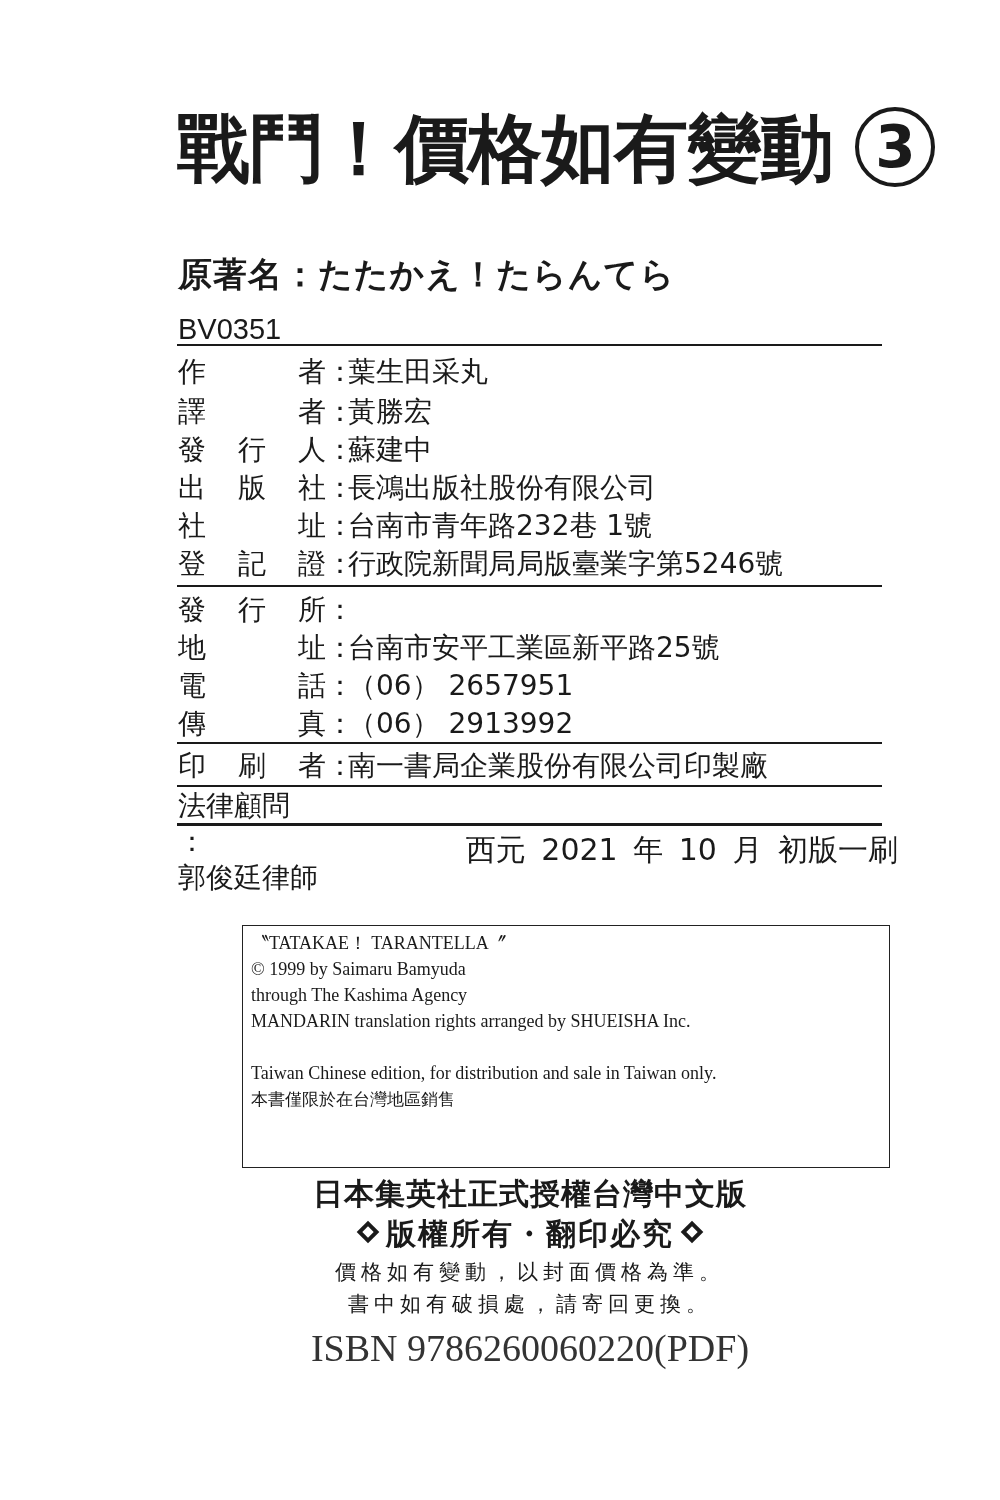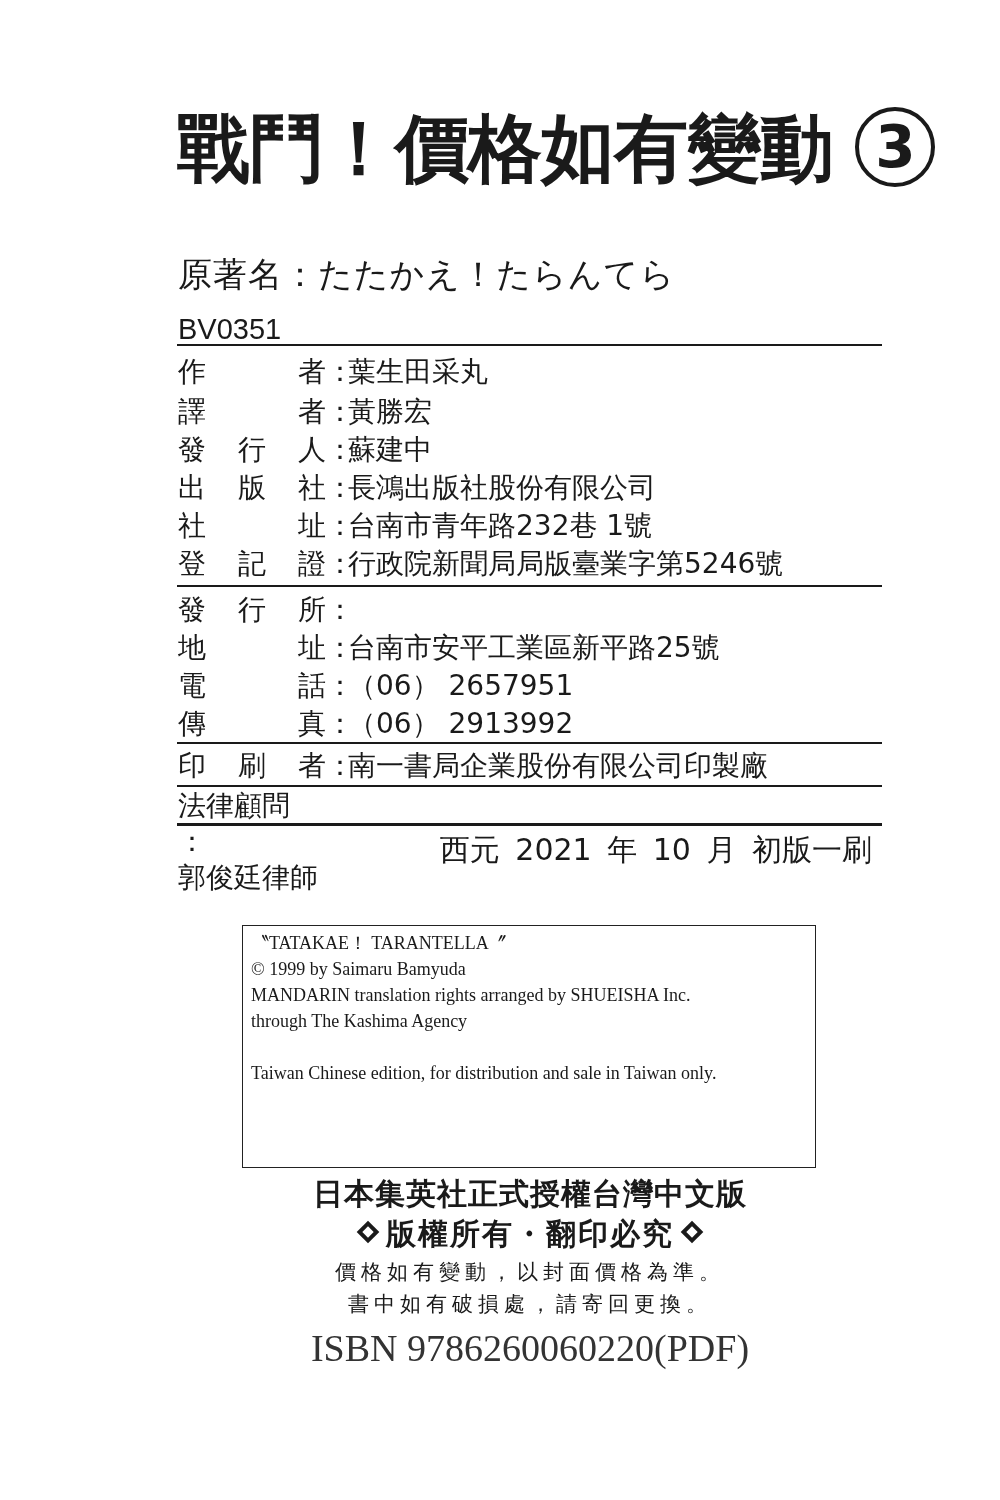--- a/index.html
+++ b/index.html
@@ -3,31 +3,31 @@
 <meta charset="utf-8">
 <style>
   html, body { margin:0; padding:0; background:#ffffff; }
   body { width:1000px; height:1500px; position:relative; overflow:hidden; color:#1a1a1a;
          font-family:"DejaVu Sans", sans-serif; }
   .title { position:absolute; left:176px; top:108px; font-size:74px; line-height:80px;
            font-weight:bold; letter-spacing:-1px; white-space:nowrap; }
   .title .circ { display:inline-block; width:72px; height:72px; border:4px solid #1a1a1a; border-radius:50%;
                  font-size:58px; line-height:72px; text-align:center; font-weight:bold; margin-left:22px;
                  vertical-align:middle; position:relative; top:-6px; }
-  .orig { position:absolute; left:178px; top:254px; font-size:34px; line-height:40px; font-weight:normal;
+  .orig { position:absolute; left:178px; top:254px; font-size:34px; line-height:40px; font-weight:bold;
           white-space:nowrap; letter-spacing:1px; }
   .code { position:absolute; left:178px; top:313px; font-family:Liberation Sans, sans-serif; font-size:29px; line-height:32px; }
   .rule { position:absolute; left:177px; width:705px; height:2px; background:#1a1a1a; }
   .rule.thick { height:3px; }
   .row { position:absolute; left:178px; height:36px; font-size:28px; line-height:36px; white-space:nowrap; display:flex; }
   .row .lab { width:148px; display:flex; justify-content:space-between; }
   .row .colon { width:22px; text-align:center; }
   .row .val { letter-spacing:0; }
-  .date { position:absolute; right:128px; top:832px; font-size:30px; line-height:36px; white-space:nowrap; word-spacing:6px; }
-  .box { position:absolute; left:242px; top:925px; width:574px; height:243px; border:1.5px solid #222;
+  .date { position:absolute; right:102px; top:832px; font-size:30px; line-height:36px; white-space:nowrap; word-spacing:6px; }
+  .box { position:absolute; left:242px; top:925px; width:648px; height:243px; border:1.5px solid #222;
          font-family:"Liberation Serif", serif; font-size:18px; line-height:26px; padding:4px 0 8px 8px; box-sizing:border-box; }
   .box p { margin:0; white-space:nowrap; }
   .box .cn { font-family:"DejaVu Sans", sans-serif; font-size:17px; }
   .box .gap { height:26px; }
   .center { position:absolute; left:0; width:1060px; text-align:center; white-space:nowrap; }
   .auth { top:1174px; font-size:30px; line-height:40px; font-weight:bold; letter-spacing:1px; }
   .rights { top:1214px; font-size:30px; line-height:40px; font-weight:bold; letter-spacing:2px; }
   .price { top:1256px; font-family:"DejaVu Serif", serif; font-size:21px; line-height:32px; letter-spacing:5px; }
   .damage { top:1288px; font-family:"DejaVu Serif", serif; font-size:21px; line-height:32px; letter-spacing:5px; }
   .isbn { top:1326px; font-family:"Liberation Serif", serif; font-size:38px; line-height:44px; color:#333; }
@@ -152,24 +152,25 @@
 <div class="rule" style="top:585px"></div>
 <div class="rule" style="top:742px"></div>
 <div class="rule" style="top:785px"></div>
 <div class="rule thick" style="top:823px"></div>
 
 <div class="date">西元 2021 年 10 月  初版一刷</div>
 
 <div class="box">
   <p>〝TATAKAE！ TARANTELLA〞</p>
   <p>© 1999 by Saimaru Bamyuda</p>
+  <p>through The Kashima Agency</p>
   <p>MANDARIN translation rights arranged by SHUEISHA Inc.</p>
-  <p>through The Kashima Agency</p>
   <div class="gap"></div>
   <p>Taiwan Chinese edition, for distribution and sale in Taiwan only.</p>
+  <p class="cn">本書僅限於在台灣地區銷售</p>
 </div>
 
 <div class="center auth">日本集英社正式授權台灣中文版</div>
 <div class="center rights">
   <span class="dia"></span><span>版權所有・翻印必究</span><span class="dia"></span>
 </div>
 <div class="center price">價格如有變動，以封面價格為準。</div>
 <div class="center damage">書中如有破損處，請寄回更換。</div>
 <div class="center isbn">ISBN 9786260060220(PDF)</div>
 

